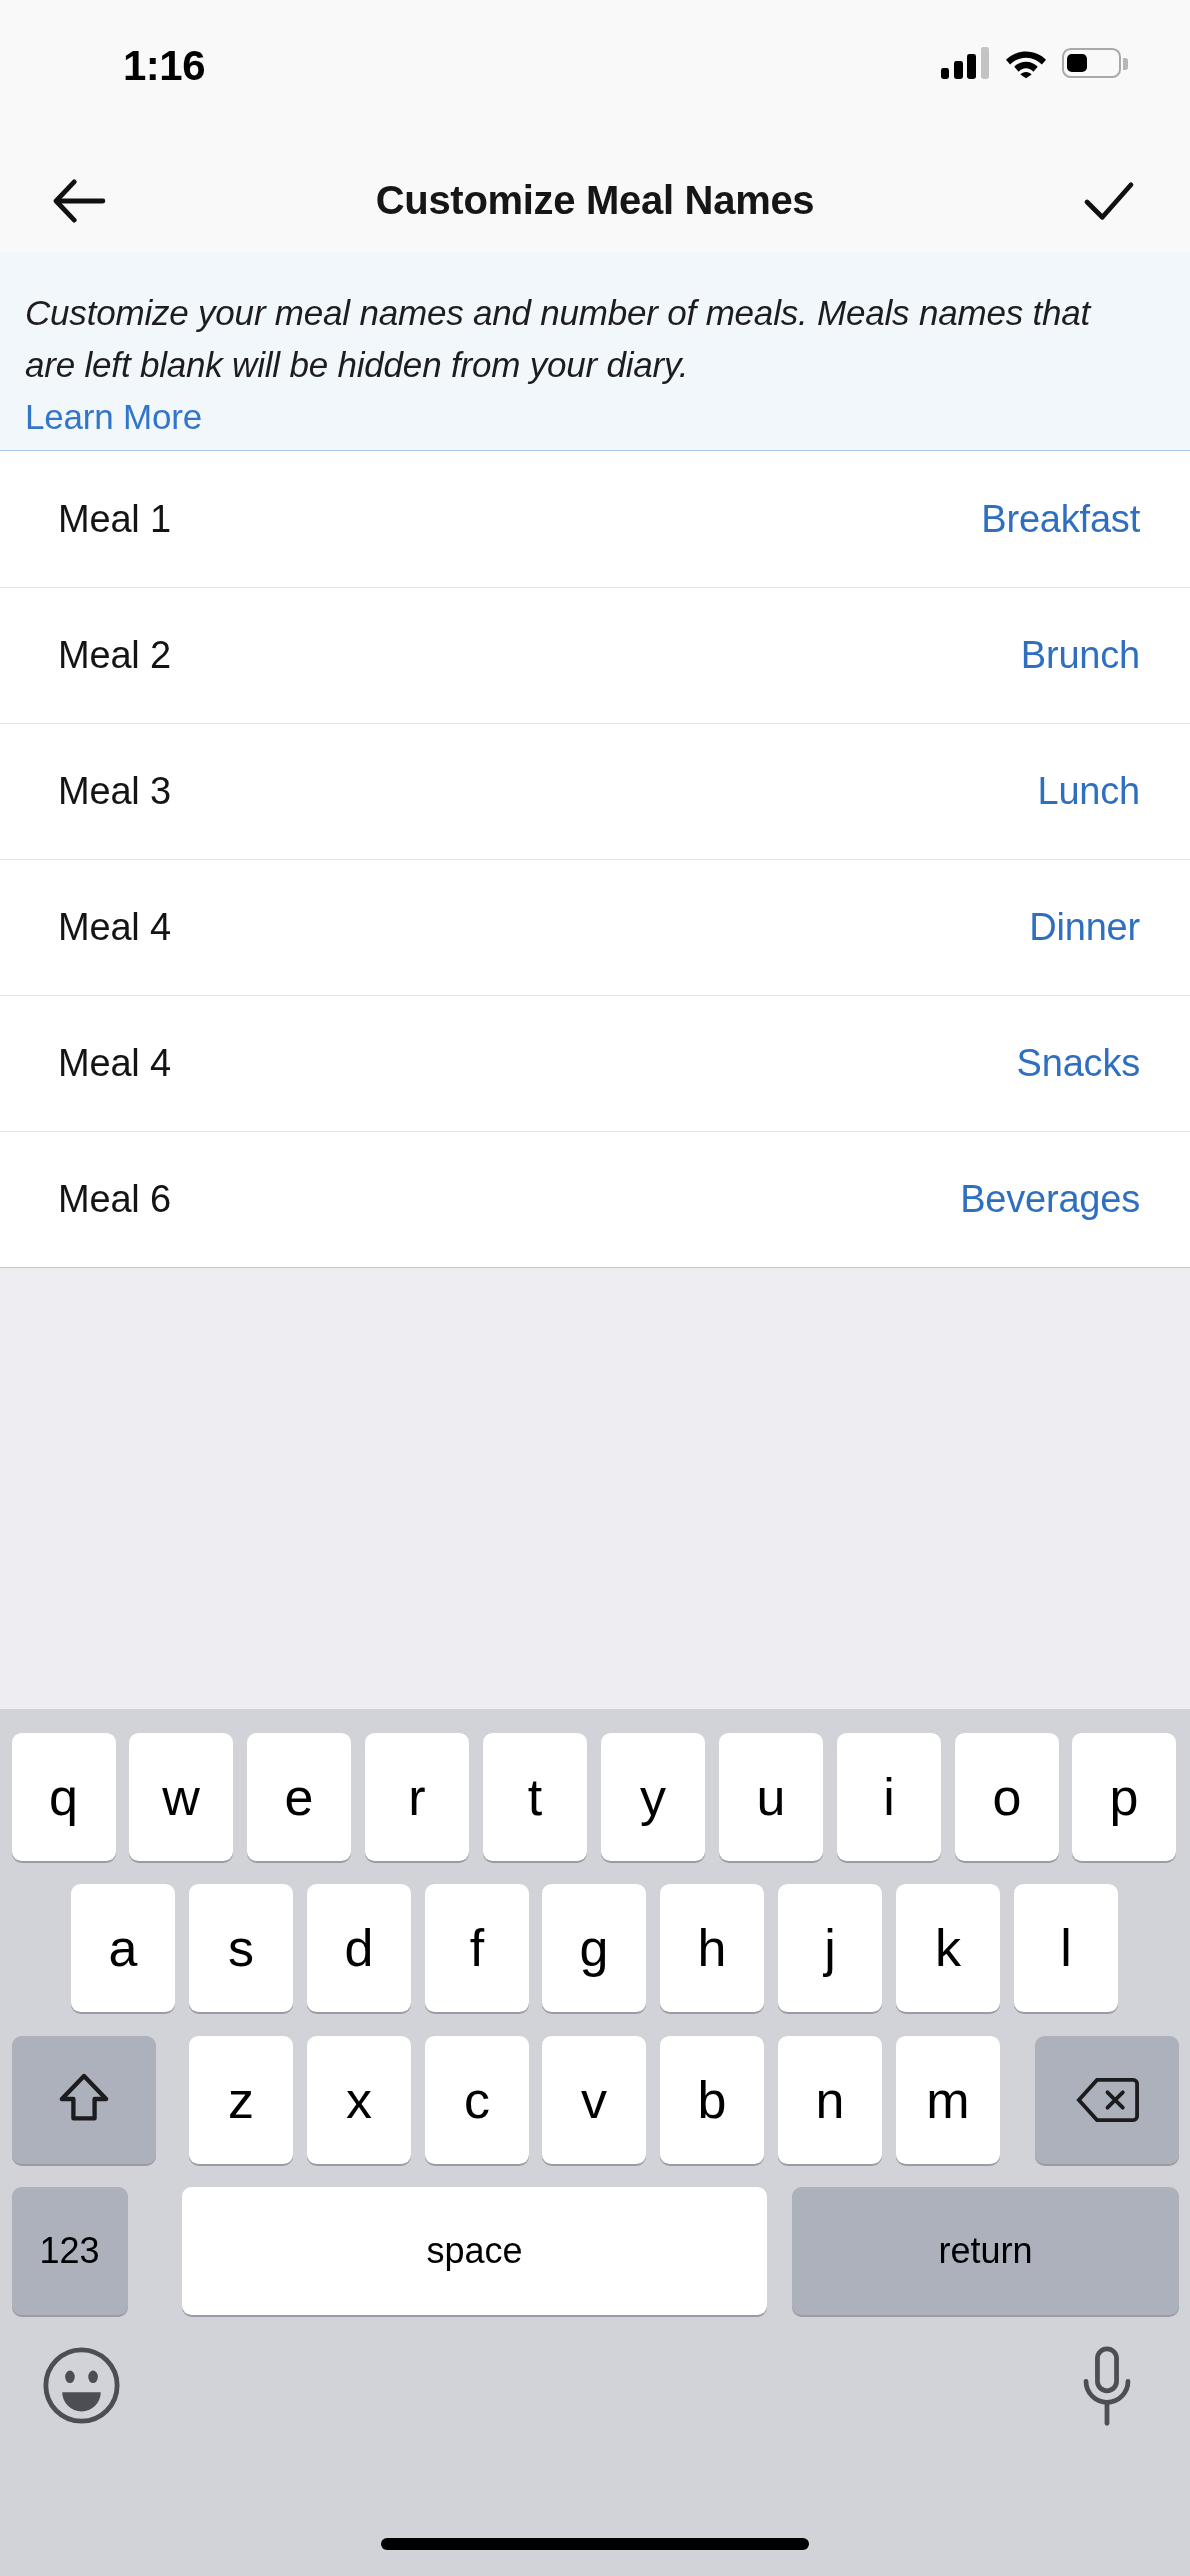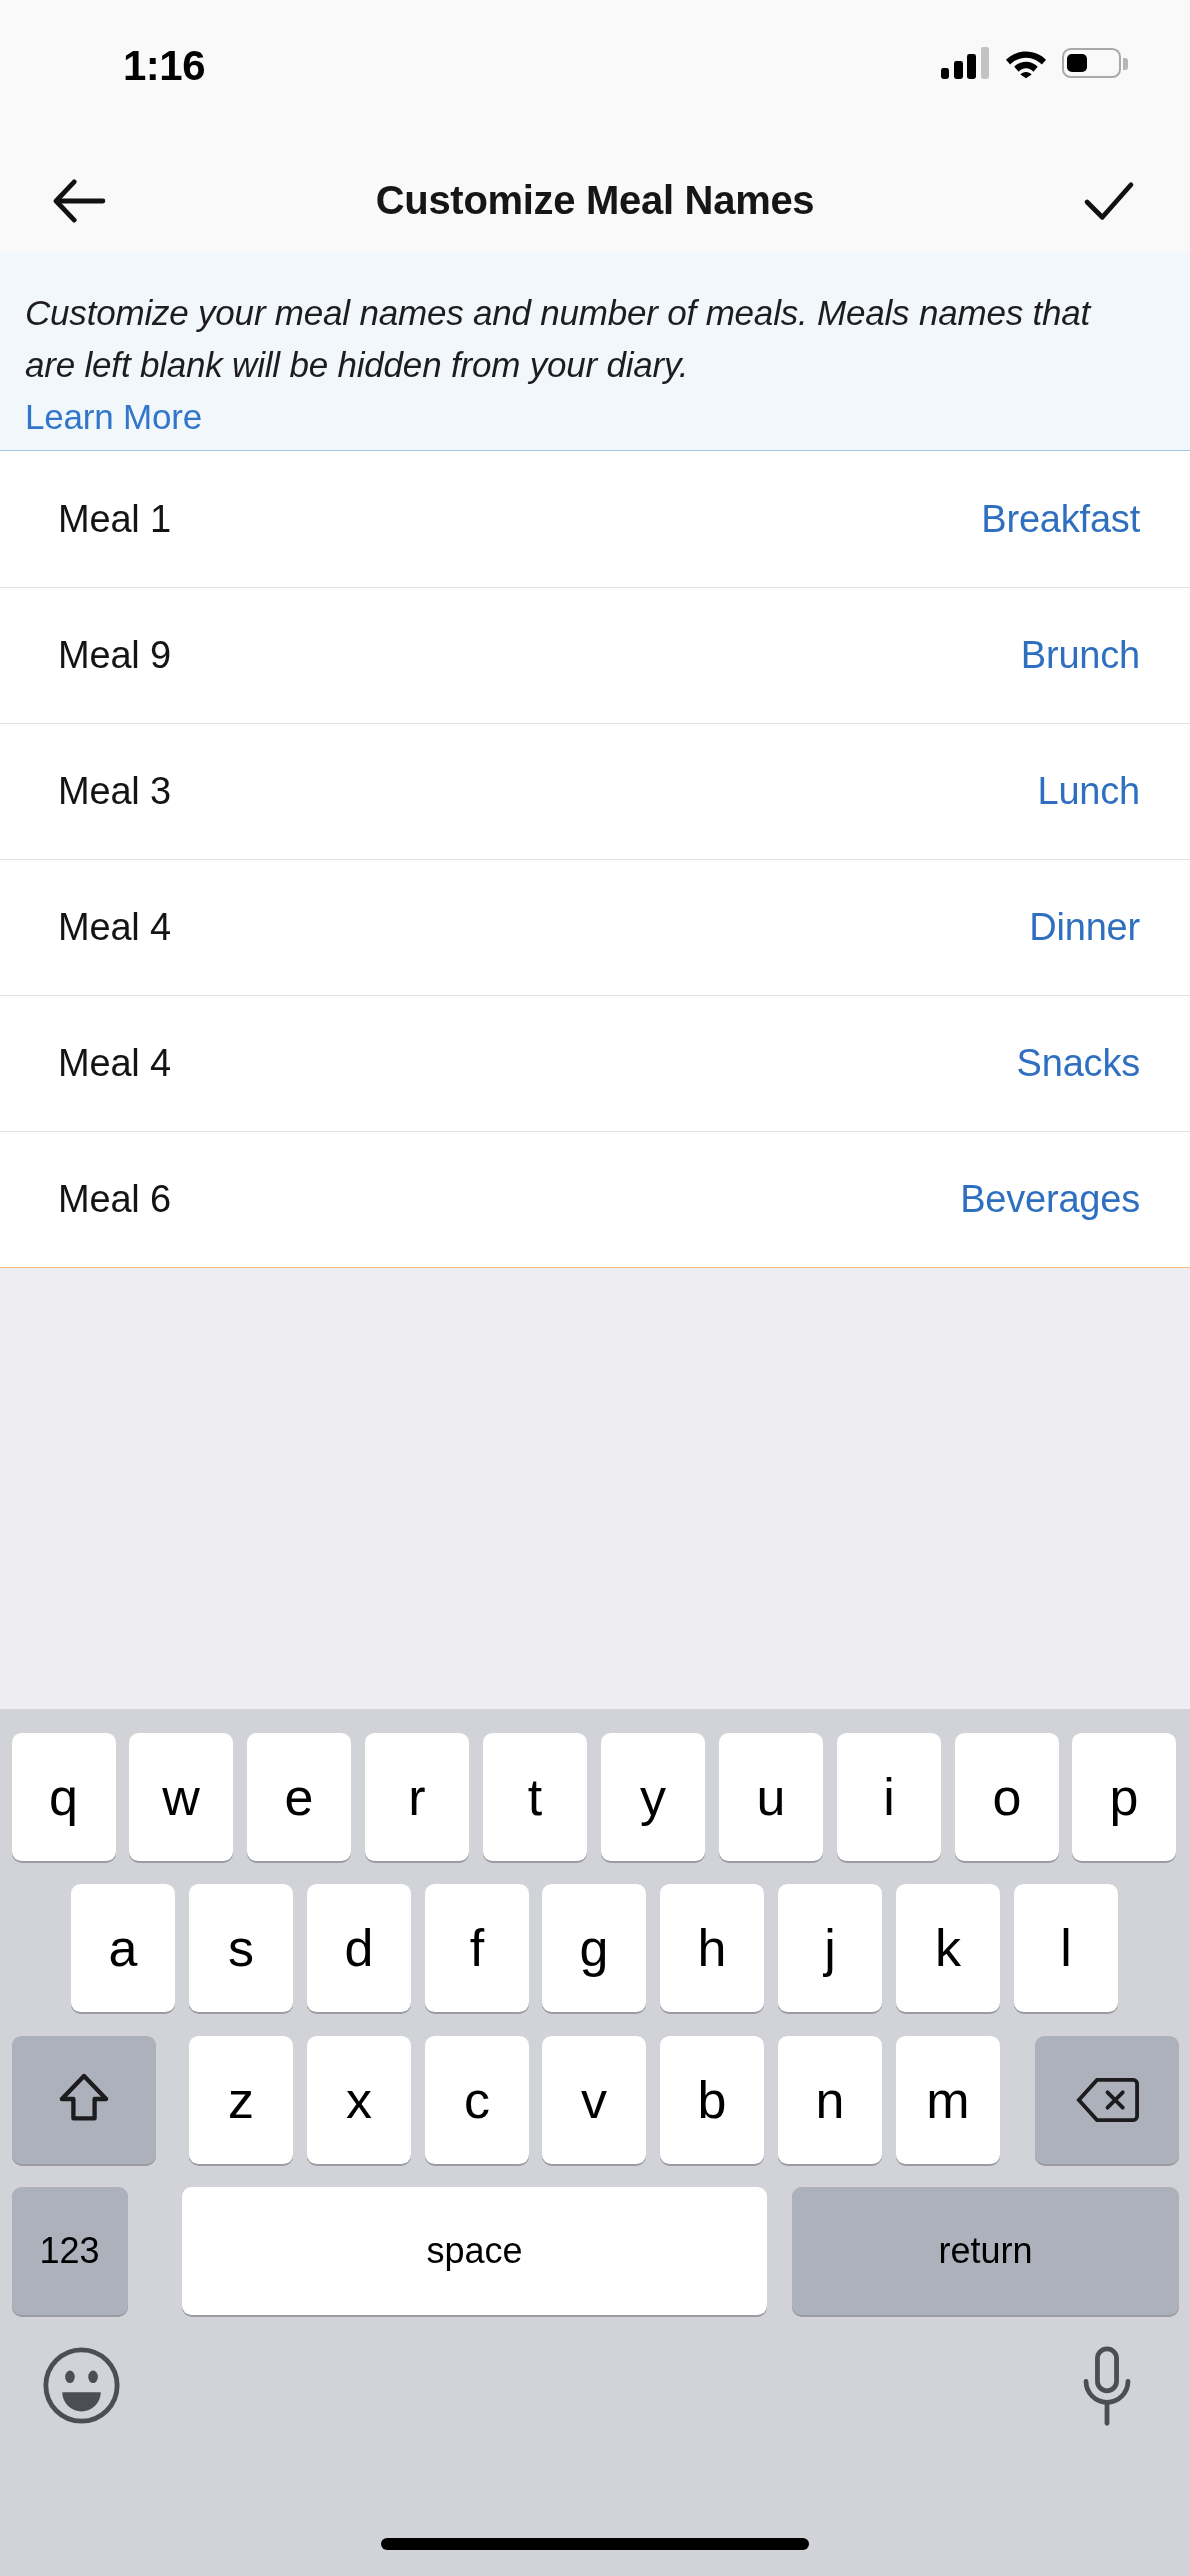--- a/index.html
+++ b/index.html
@@ -311,21 +311,21 @@
     <br>
     <span class="info-link">Learn More</span>
   </div>
 
   <div class="meal-list">
     <div class="meal-row">
       <span class="meal-label">Meal 1</span>
       <span class="meal-value">Breakfast</span>
     </div>
     <div class="meal-row">
-      <span class="meal-label">Meal 9</span>
+      <span class="meal-label">Meal 2</span>
       <span class="meal-value">Brunch</span>
     </div>
     <div class="meal-row">
       <span class="meal-label">Meal 3</span>
       <span class="meal-value">Lunch</span>
     </div>
     <div class="meal-row">
       <span class="meal-label">Meal 4</span>
       <span class="meal-value">Dinner</span>
     </div>

